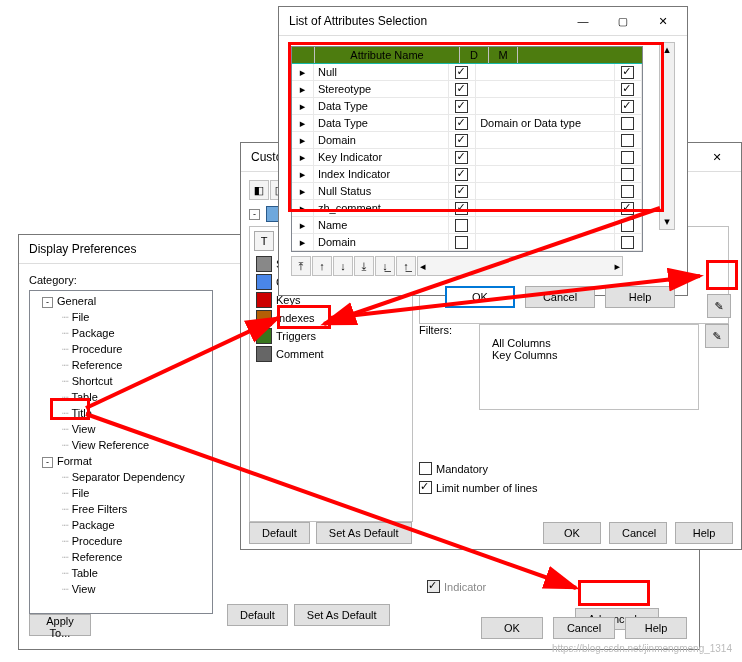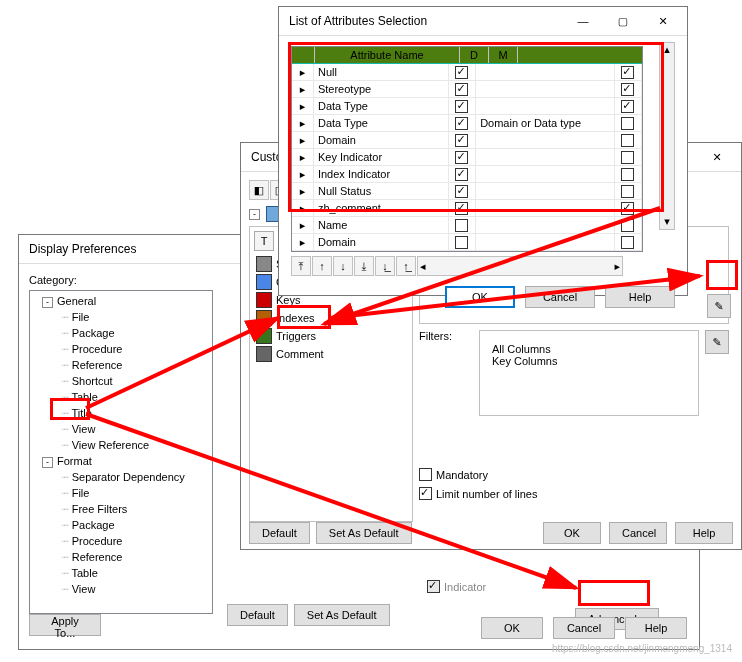--- a/index.html
+++ b/index.html
@@ -63,21 +63,21 @@
       <button class="btn">Default</button>
       <button class="btn">Set As Default</button>
     </div>
     <div style="position:absolute;left:408px;top:316px;display:flex;align-items:center;gap:4px">
       <span class="checkbox checked gray"></span>
       <span style="color:#888">Indicator</span>
     </div>
     <button class="btn" style="position:absolute;right:40px;top:344px">Advanced...</button>
   </div>
   <div style="position:absolute;left:10px;bottom:10px">
-    <button class="btn" style="width:72px">Apply To...</button>
+    <button class="btn" style="width:62px">Apply To...</button>
   </div>
   <div style="position:absolute;right:12px;bottom:10px;display:flex;gap:10px">
     <button class="btn" style="width:62px">OK</button>
     <button class="btn" style="width:62px">Cancel</button>
     <button class="btn" style="width:62px">Help</button>
   </div>
 </div>
 
 <div class="dialog" style="left:240px;top:142px;width:500px;height:406px">
   <div class="titlebar">
@@ -126,21 +126,21 @@
         </div>
 
       <div style="width:310px">
         <div class="area" style="height:88px;padding:4px;font-size:11px;overflow:hidden" id="cust-right">
             <div>Data Type</div>
             <div>Domain or Data type</div>
             <div>Domain</div>
             <div>Key Indicator</div>
             <div>Index Indicator</div>
           </div>
-        <div style="display:flex;gap:6px;margin-top:6px">
+        <div style="display:flex;gap:6px;">
           <div style="width:54px">Filters:</div>
           <div class="area" style="flex:1;height:60px;padding:12px" id="cust-filters">
               <div>All Columns</div>
               <div>Key Columns</div>
             </div>
           <div class="small-icon-btn">✎</div>
         </div>
         <div style="margin-top:52px;display:flex;align-items:center;gap:4px">
           <span class="checkbox"></span>
           <span>Mandatory</span>

